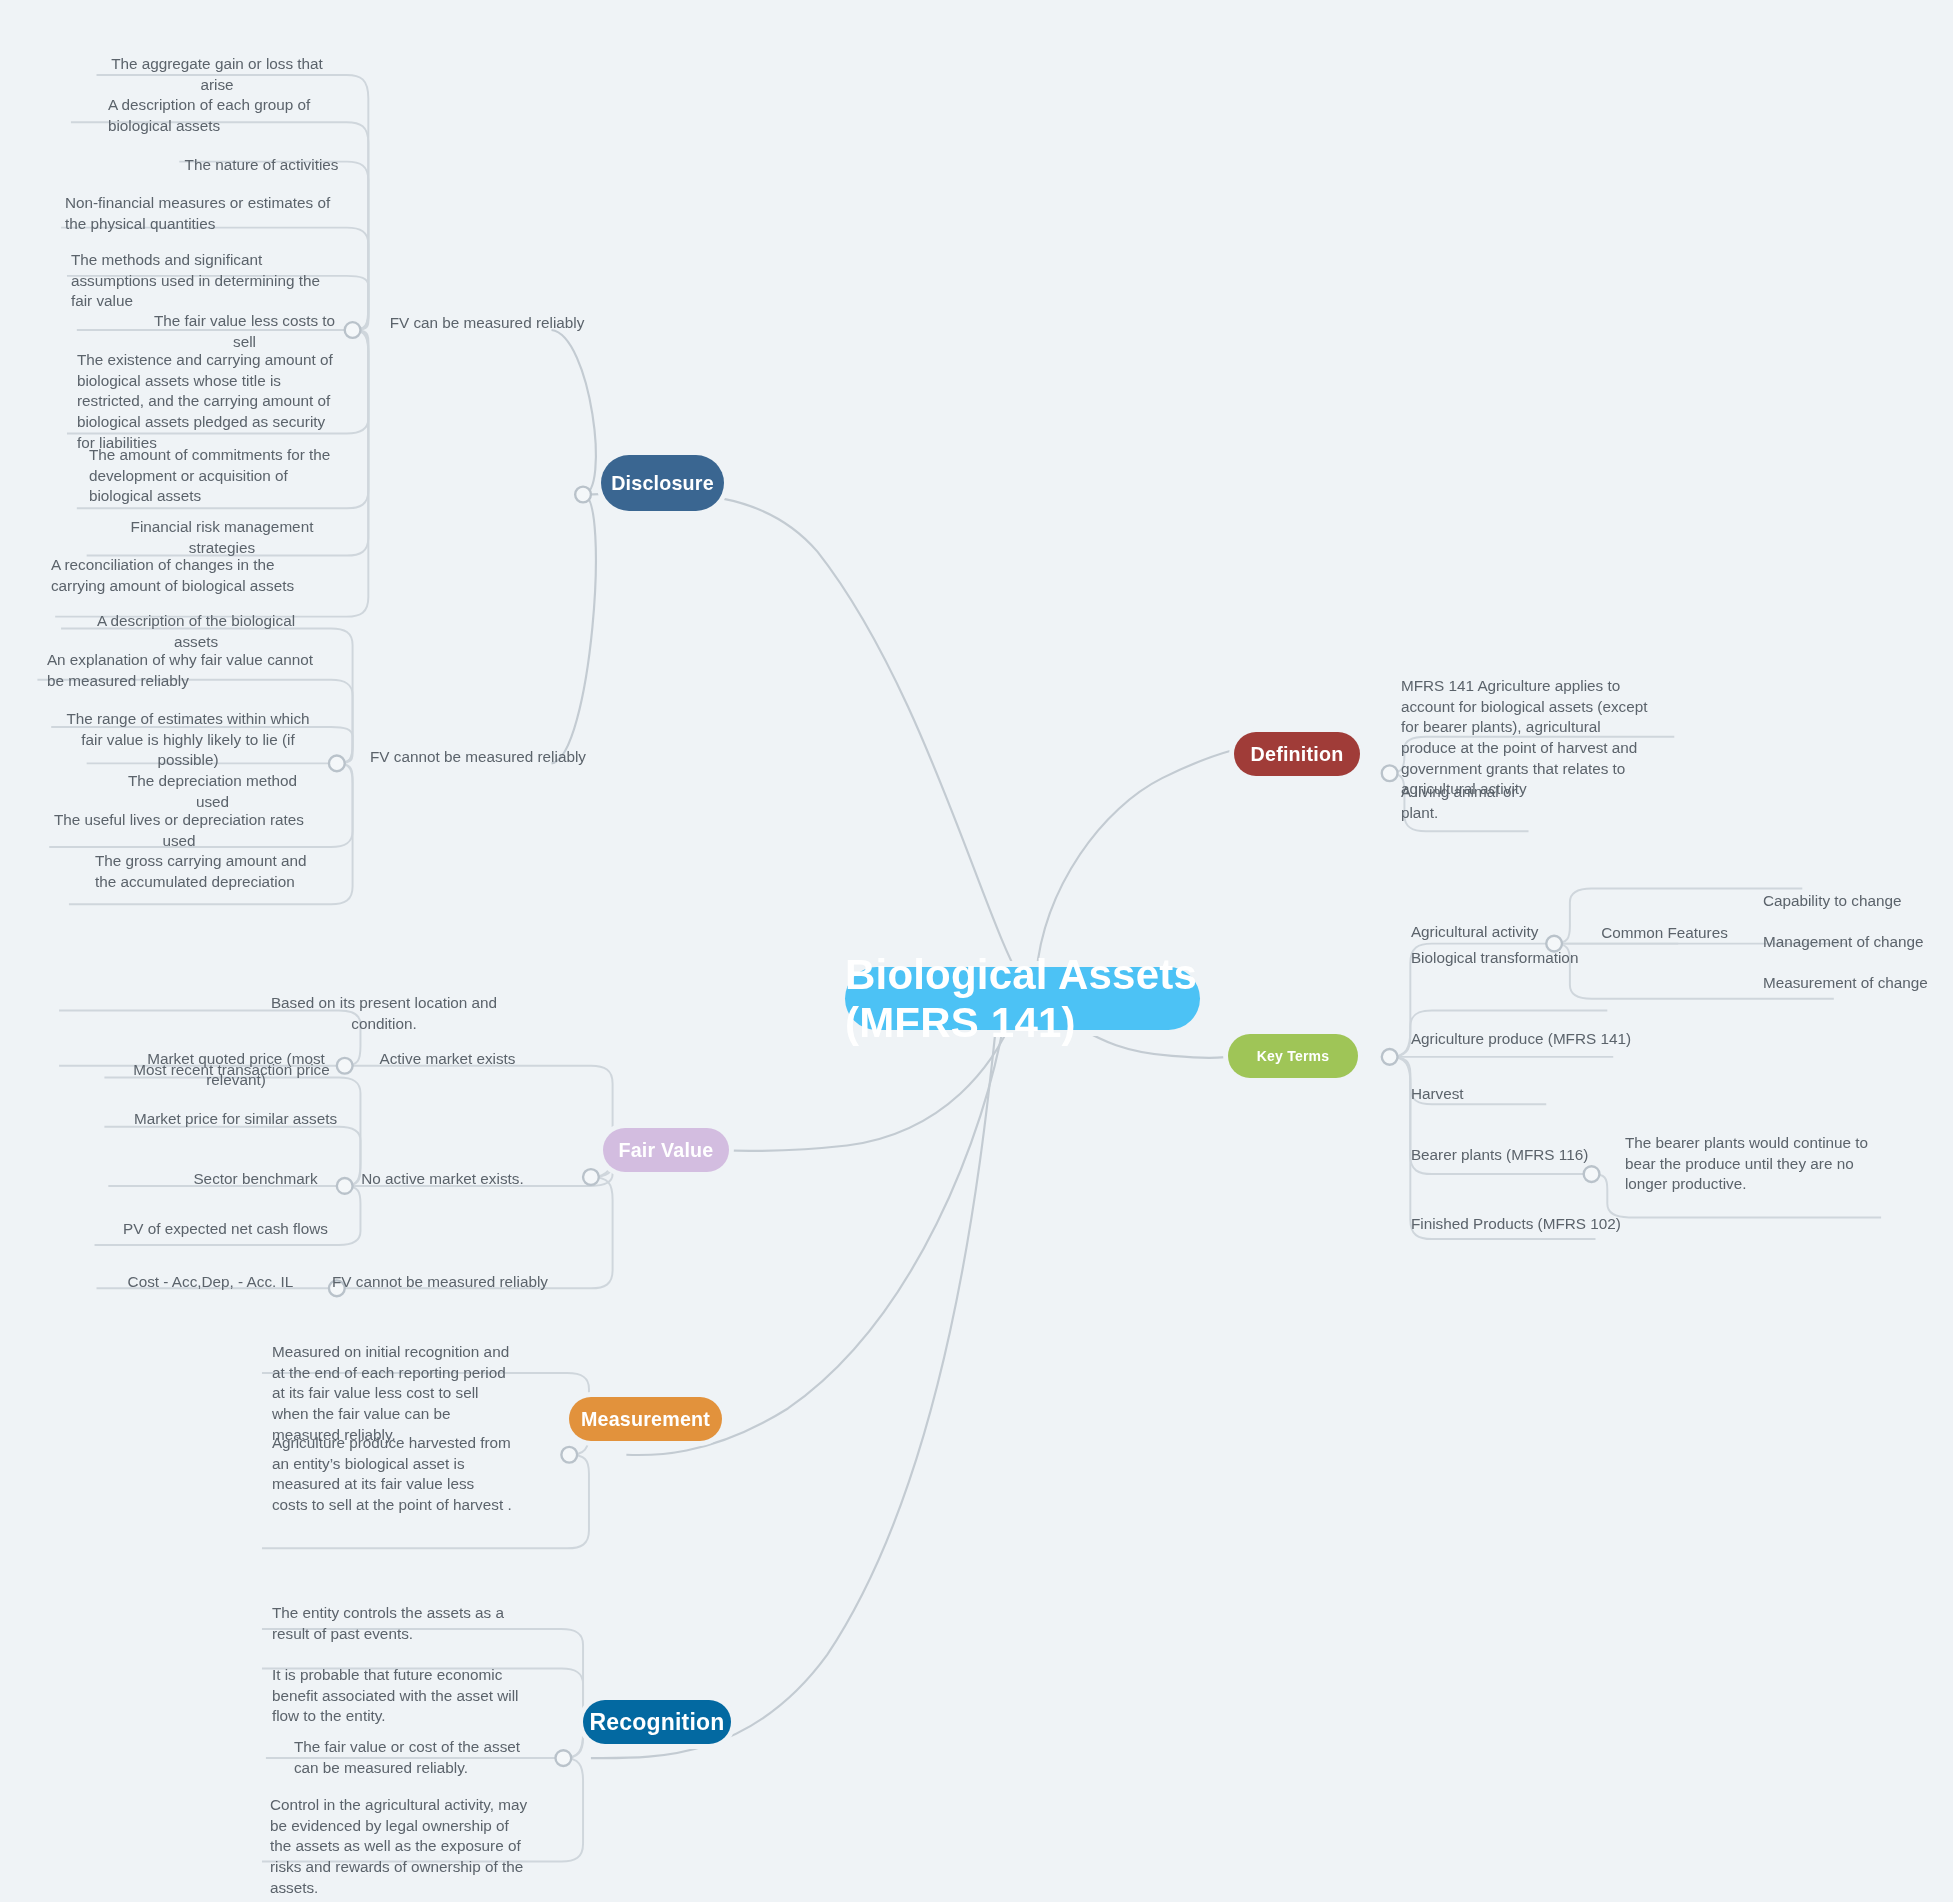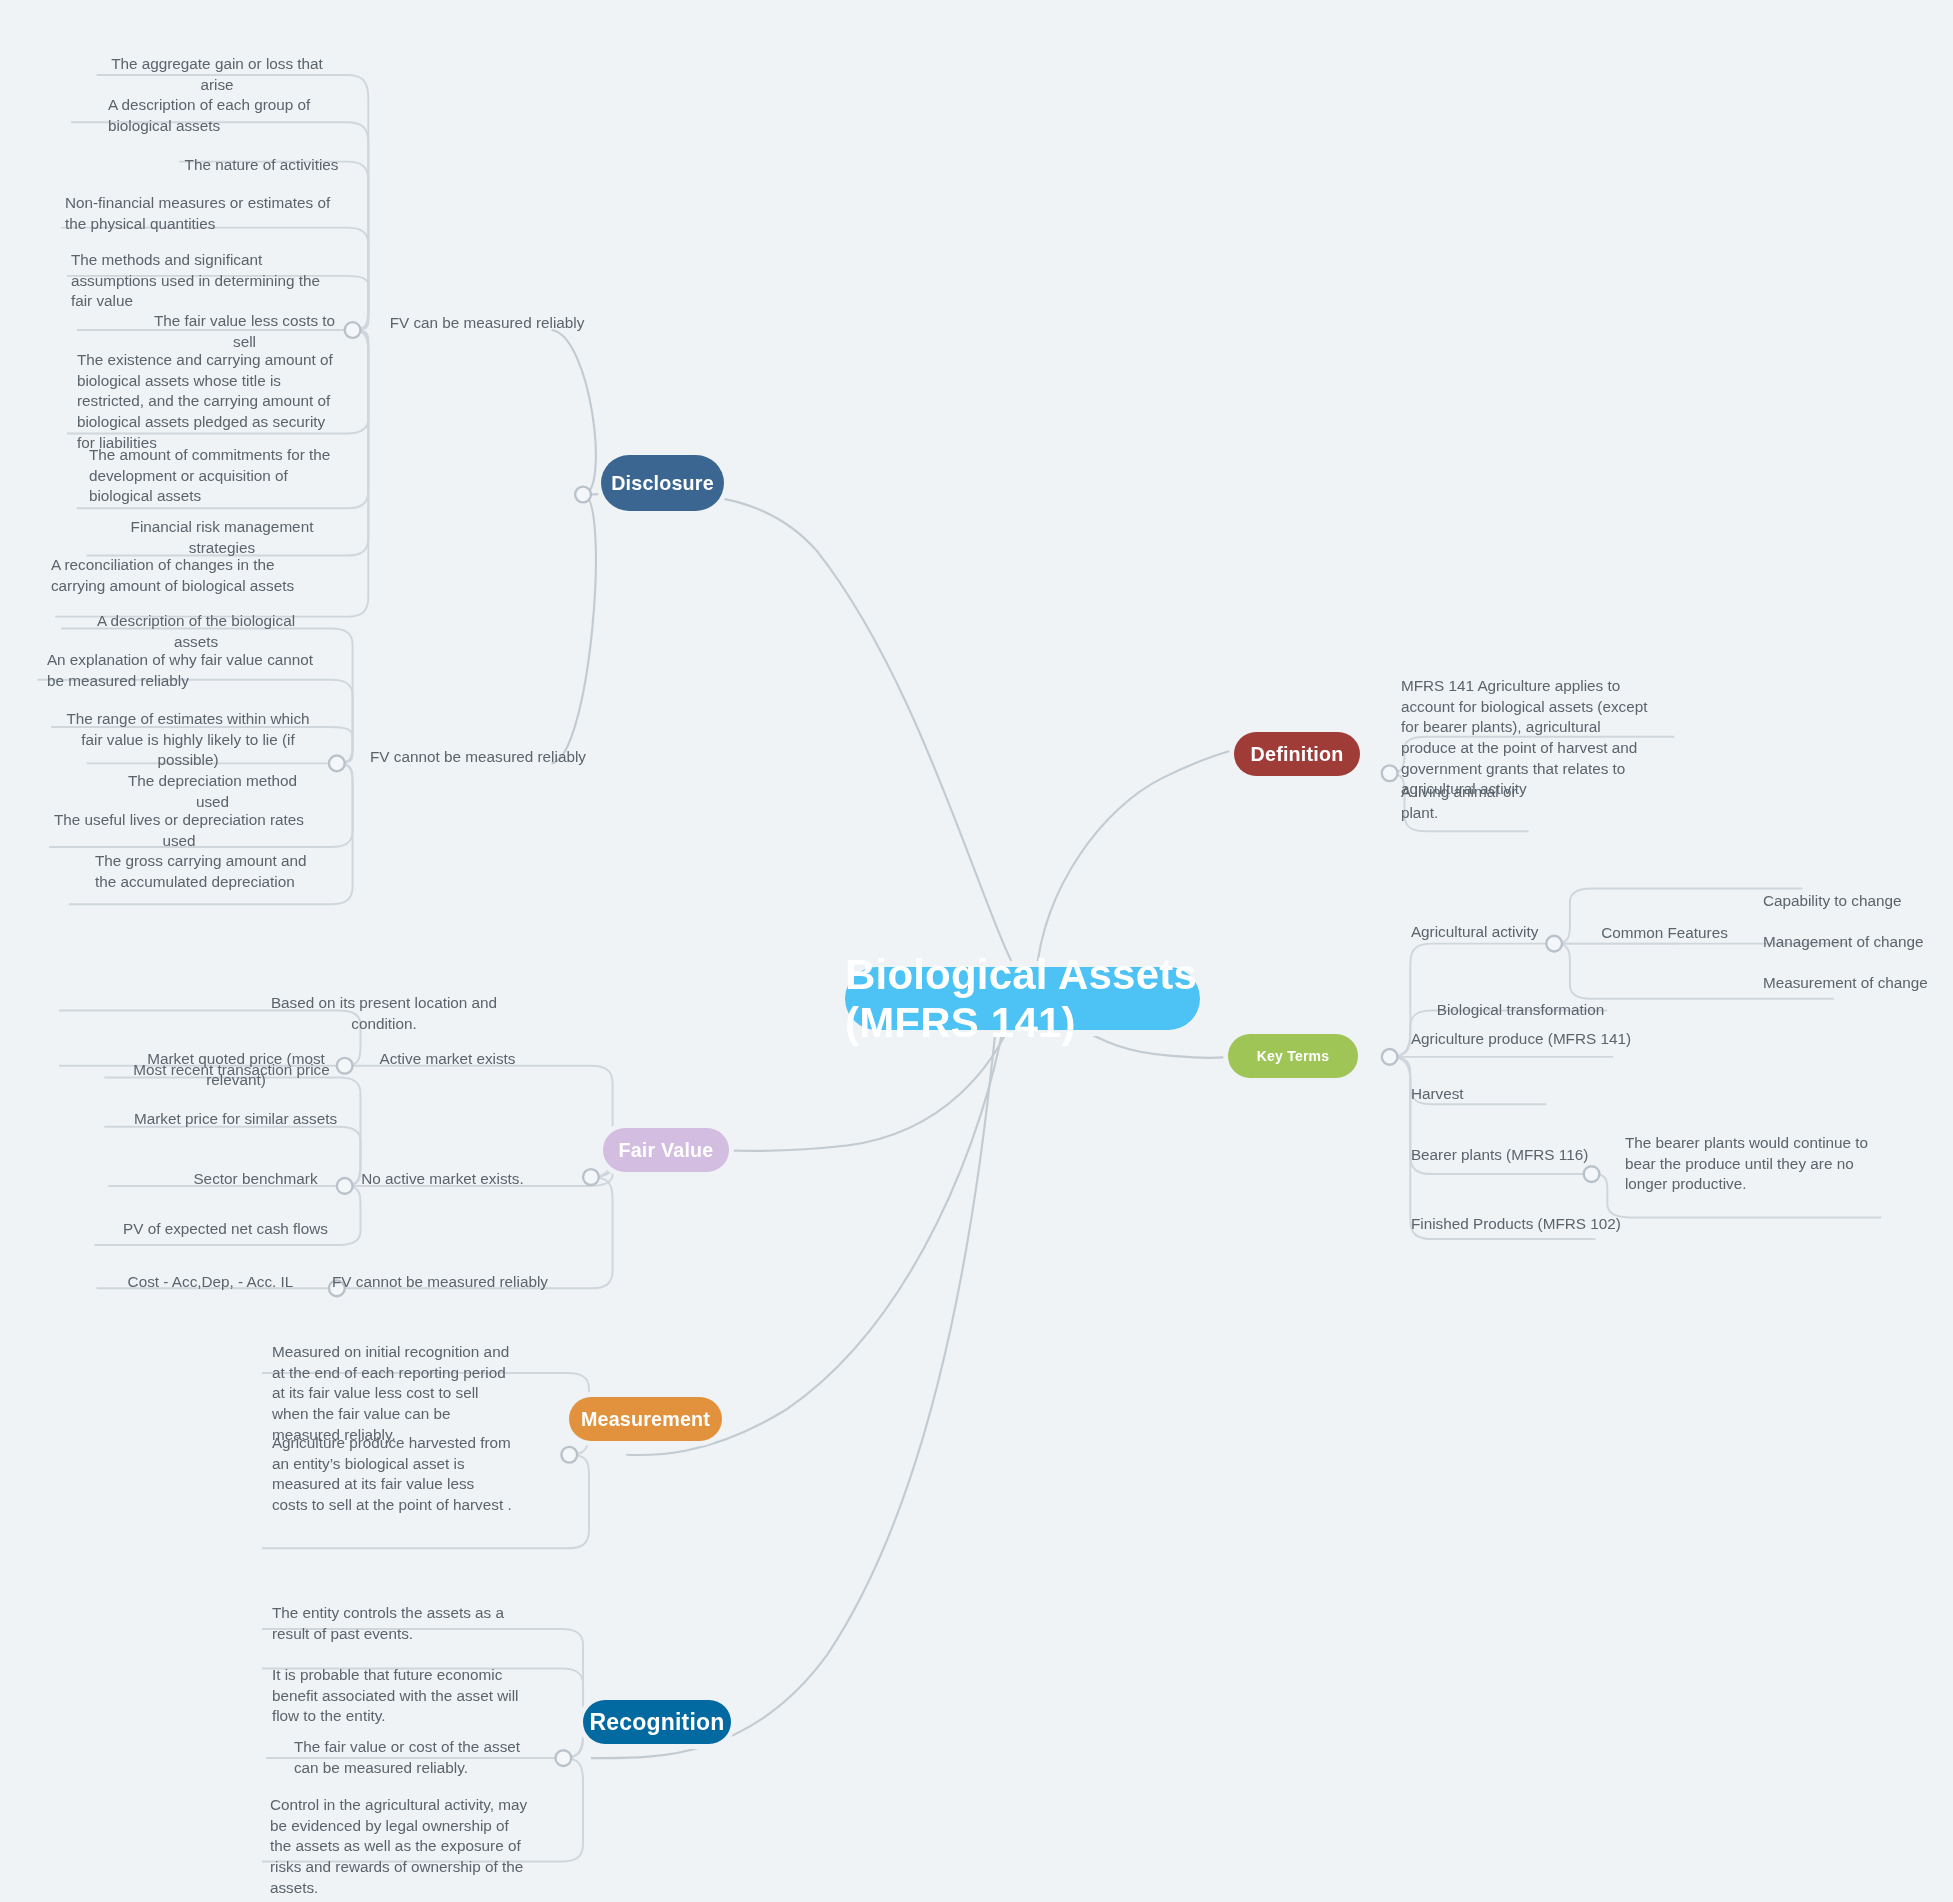--- a/index.html
+++ b/index.html
@@ -166,21 +166,21 @@
   </div>
   <div class="leaf l" style="left:1397px;top:676px;width:256px;">MFRS 141 Agriculture applies to account for biological assets (except for bearer plants), agricultural produce at the point of harvest and government grants that relates to agricultural activity</div>
   <div class="leaf l" style="left:1397px;top:782px;width:197px;white-space:pre-line;">A living animal or
 plant.</div>
 
   <div class="pill keyterms" style="left:1228px;top:1034px;width:130px;height:44px;">
     <span>Key Terms</span>
   </div>
 
   <div class="leaf l" style="left:1407px;top:922px;width:227px;">Agricultural activity</div>
-  <div class="leaf l" style="left:1407px;top:1000px;width:227px;text-align:center;">Biological transformation</div>
+  <div class="leaf l" style="left:1407px;top:948px;width:227px;">Biological transformation</div>
   <div class="leaf l" style="left:1407px;top:1029px;width:246px;">Agriculture produce (MFRS 141)</div>
   <div class="leaf l" style="left:1407px;top:1084px;width:197px;">Harvest</div>
   <div class="leaf l" style="left:1407px;top:1145px;width:227px;">Bearer plants (MFRS 116)</div>
   <div class="leaf l" style="left:1407px;top:1214px;width:246px;">Finished Products (MFRS 102)</div>
 
   <div class="leaf c" style="left:1576px;top:923px;width:177px;">Common Features</div>
   <div class="leaf l" style="left:1759px;top:891px;width:197px;">Capability to change</div>
   <div class="leaf l" style="left:1759px;top:932px;width:197px;">Management of change</div>
   <div class="leaf l" style="left:1759px;top:973px;width:197px;">Measurement of change</div>
 

